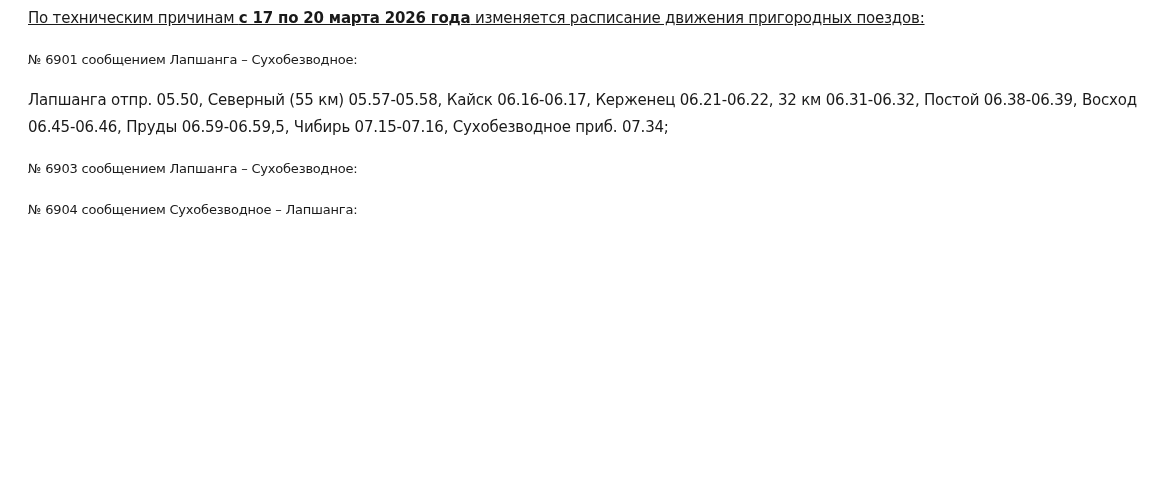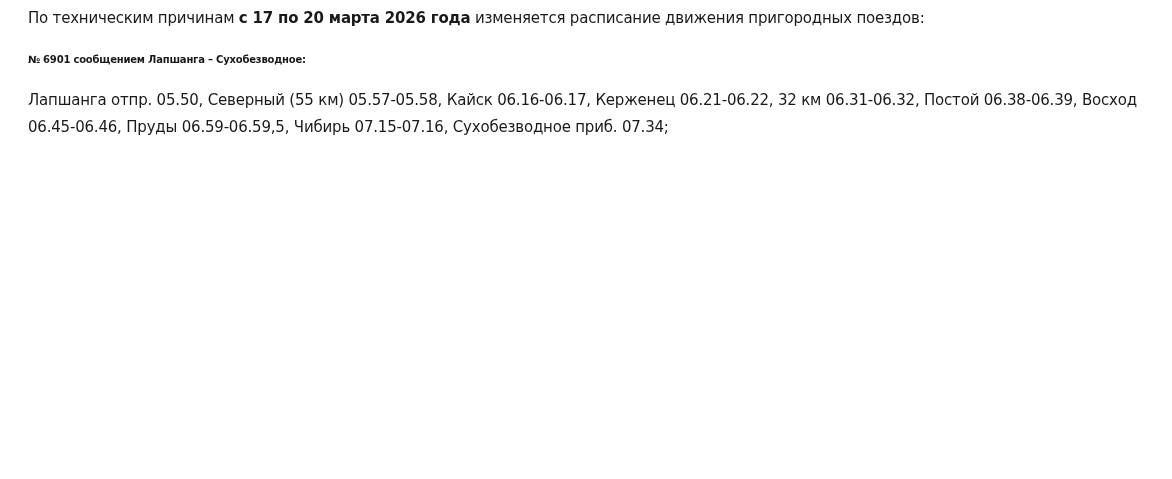--- a/index.html
+++ b/index.html
@@ -16,39 +16,42 @@
     overflow: hidden;
   }
   .page {
     padding: 5px 26px 0 28px;
   }
   p {
     margin: 0 0 14px 0;
   }
   .intro {
     margin-bottom: 14px;
+    text-decoration: underline;
   }
   .intro b {
     font-weight: bold;
   }
   .train-heading {
-    font-weight: bold;
-    font-size: 10px;
+    font-weight: normal;
+    font-size: 13px;
     margin: 0 0 14px 0;
   }
   .train-schedule {
     margin: 10px 0 14px 0;
   }
 </style>
 </head>
 <body>
 
 <div class="page">
 
   <p class="intro"><span>По техническим причинам </span><b>с 17 по 20 марта 2026 года</b><span> изменяется расписание движения пригородных поездов:</span></p>
 
   <p class="train-heading">№ 6901 сообщением Лапшанга – Сухобезводное:</p>
   <p class="train-schedule">Лапшанга отпр. 05.50, Северный (55 км) 05.57-05.58, Кайск 06.16-06.17, Керженец 06.21-06.22, 32 км 06.31-06.32, Постой 06.38-06.39, Восход 06.45-06.46, Пруды 06.59-06.59,5, Чибирь 07.15-07.16, Сухобезводное приб. 07.34;</p>
 
 
+  <p class="train-heading">№ 6903 сообщением Лапшанга – Сухобезводное:</p>
 
+  <p class="train-heading">№ 6904 сообщением Сухобезводное – Лапшанга:</p>
 
 </div>
 
 </body></html>

